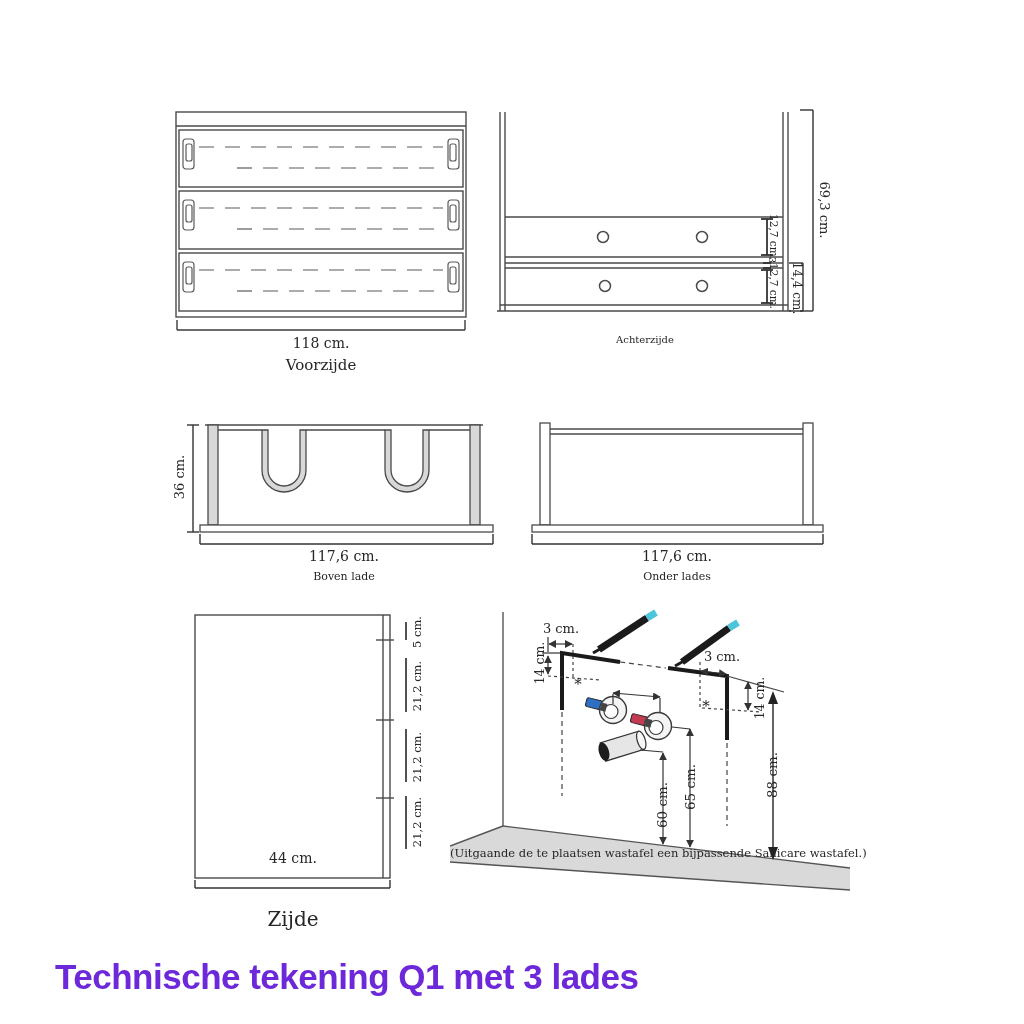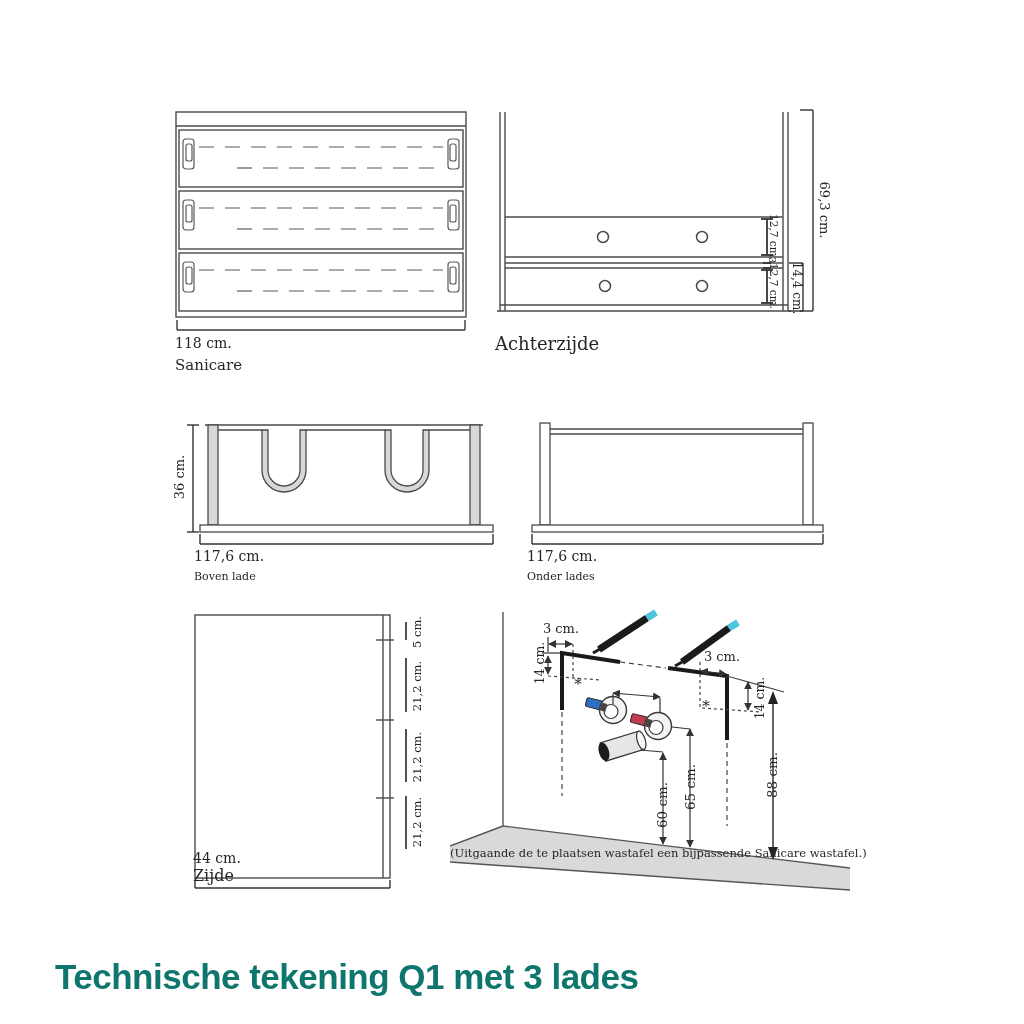--- a/index.html
+++ b/index.html
@@ -2,23 +2,23 @@
 <html><head>
 <meta charset="utf-8">
 <style>
   html,body{margin:0;padding:0;}
   body{width:1024px;height:1024px;position:relative;background:#ffffff;overflow:hidden;}
   .svgabs{position:absolute;}
   .lbl{position:absolute;font-family:"DejaVu Serif",serif;color:#262626;white-space:nowrap;line-height:1.1;}
   .pt{transform:translate(-50%,-50%);}
   .r90{transform:translate(-50%,-50%) rotate(90deg);}
   .rm90{transform:translate(-50%,-50%) rotate(-90deg);}
-  .bc{}
+  .bc{text-align:center;}
   .main-title{position:absolute;font-family:"Liberation Sans",sans-serif;font-weight:bold;
-              font-size:35px;color:#0f766e;letter-spacing:-0.5px;white-space:nowrap;}
+              font-size:35px;color:#6d28d9;letter-spacing:-0.5px;white-space:nowrap;}
 </style>
 </head>
 <body>
 
 <svg class="svgabs" style="left:175px;top:110px" width="292" height="230">
   <g stroke="#4a4a4a" fill="none" stroke-width="1.4">
     <rect x="1" y="2" width="290" height="205"></rect>
     <line x1="1" y1="16" x2="291" y2="16"></line>
     <rect x="4" y="20" width="284" height="57"></rect>
     <rect x="4" y="81" width="284" height="58"></rect>
@@ -47,21 +47,21 @@
     <line x1="24" y1="160" x2="268" y2="160" stroke-dasharray="15 11"></line>
     <line x1="62" y1="181" x2="268" y2="181" stroke-dasharray="15 11"></line>
   </g>
   <g stroke="#3a3a3a" stroke-width="1.4">
     <line x1="2" y1="220" x2="290" y2="220"></line>
     <line x1="2" y1="210" x2="2" y2="220"></line>
     <line x1="290" y1="210" x2="290" y2="220"></line>
   </g>
 </svg>
 <div class="lbl bc" style="left:175px;top:336px;width:292px;font-size:14px">118 cm.</div>
-<div class="lbl bc" style="left:175px;top:357px;width:292px;font-size:15px">Sanicare</div>
+<div class="lbl bc" style="left:175px;top:357px;width:292px;font-size:15px">Voorzijde</div>
 
 <svg class="svgabs" style="left:495px;top:108px" width="345" height="212">
   <g stroke="#4a4a4a" fill="none" stroke-width="1.4">
     <line x1="5" y1="4" x2="5" y2="203"></line>
     <line x1="10" y1="4" x2="10" y2="203"></line>
     <line x1="288" y1="4" x2="288" y2="203"></line>
     <line x1="293" y1="4" x2="293" y2="203"></line>
     <line x1="5" y1="197" x2="293" y2="197"></line>
     <line x1="2" y1="203" x2="296" y2="203"></line>
     <line x1="10" y1="109" x2="288" y2="109"></line>
@@ -92,21 +92,21 @@
       <line x1="305" y1="2" x2="318" y2="2"></line>
       <line x1="305" y1="203" x2="318" y2="203"></line>
     </g>
   </g>
 </svg>
 <div class="lbl r90" style="left:773px;top:237px;font-size:10.5px">12,7 cm.</div>
 <div class="lbl r90" style="left:772px;top:260px;font-size:10px">3</div>
 <div class="lbl r90" style="left:773px;top:286px;font-size:10.5px">12,7 cm.</div>
 <div class="lbl r90" style="left:796px;top:288px;font-size:12px">14,4 cm.</div>
 <div class="lbl r90" style="left:824px;top:210px;font-size:13px">69,3 cm.</div>
-<div class="lbl bc" style="left:495px;top:334px;width:300px;font-size:18px">Achterzijde</div>
+<div class="lbl bc" style="left:495px;top:334px;width:300px;font-size:10px">Achterzijde</div>
 
 <svg class="svgabs" style="left:185px;top:420px" width="315" height="132">
   <g stroke="#4a4a4a" stroke-width="1.3">
     <line x1="20" y1="5" x2="298" y2="5" stroke-width="1.6"></line>
     <line x1="33" y1="10" x2="77" y2="10"></line>
     <line x1="121" y1="10" x2="200" y2="10"></line>
     <line x1="244" y1="10" x2="285" y2="10"></line>
     <rect x="23" y="5" width="10" height="100" fill="#d8d8d8"></rect>
     <rect x="285" y="5" width="10" height="100" fill="#d8d8d8"></rect>
     <path d="M77,10 L77,50 A22,22 0 0 0 121,50 L121,10 L115,10 L115,50 A16,16 0 0 1 83,50 L83,10 Z" fill="#d8d8d8"></path>
@@ -161,21 +161,21 @@
     <line x1="2" y1="275" x2="197" y2="275"></line>
     <line x1="2" y1="267" x2="2" y2="275"></line>
     <line x1="197" y1="267" x2="197" y2="275"></line>
   </g>
 </svg>
 <div class="lbl rm90" style="left:417px;top:632px;font-size:11.5px">5 cm.</div>
 <div class="lbl rm90" style="left:417px;top:686px;font-size:11.5px">21,2 cm.</div>
 <div class="lbl rm90" style="left:417px;top:757px;font-size:11.5px">21,2 cm.</div>
 <div class="lbl rm90" style="left:417px;top:822px;font-size:11.5px">21,2 cm.</div>
 <div class="lbl bc" style="left:193px;top:851px;width:200px;font-size:14px">44 cm.</div>
-<div class="lbl bc" style="left:193px;top:867px;width:200px;font-size:16px">Zijde</div>
+<div class="lbl bc" style="left:193px;top:908px;width:200px;font-size:20px">Zijde</div>
 
 <svg class="svgabs" style="left:450px;top:600px" width="402" height="300">
   <defs>
     <marker id="ah" viewBox="0 0 10 10" refX="9" refY="5" markerWidth="6.5" markerHeight="6.5" orient="auto-start-reverse">
         <path d="M0,0 L10,5 L0,10 z" fill="#333333"></path>
       </marker>
   </defs>
   <g>
     <polygon points="0,246 53,226 400,268 400,290 0,262" fill="#d9d9d9"></polygon>
     <g stroke="#555555" stroke-width="1.4" fill="none">

